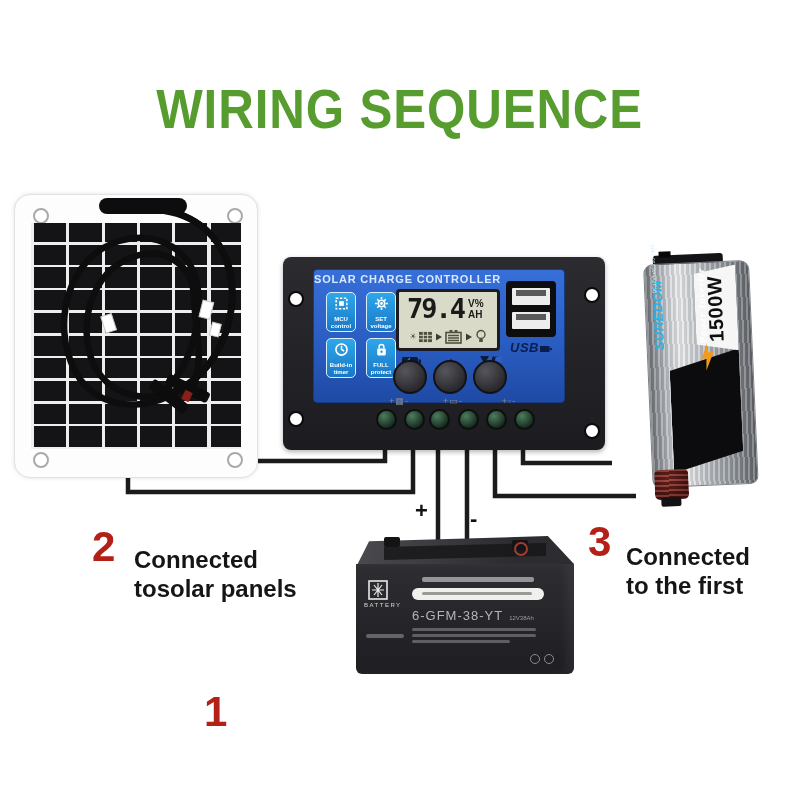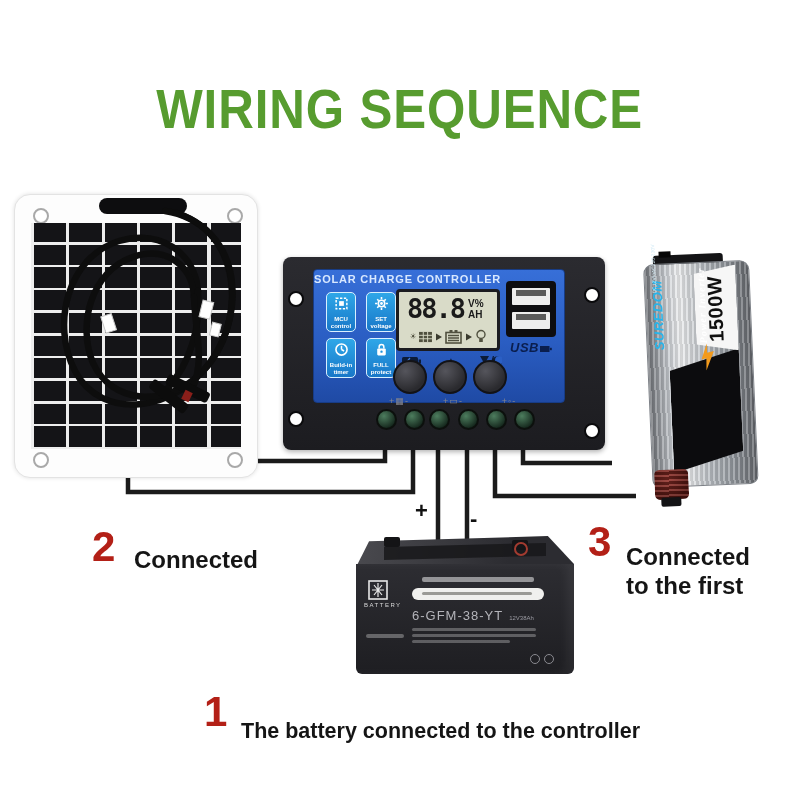--- a/index.html
+++ b/index.html
@@ -203,21 +203,21 @@
         <svg viewBox="0 0 14 14">
             <rect x="3" y="6" width="8" height="6.5" rx="1" fill="#fff"></rect>
             <path d="M4.8 6V4.6a2.2 2.2 0 0 1 4.4 0V6" fill="none" stroke="#fff" stroke-width="1.4"></path>
             <circle cx="7" cy="9" r="1.1" fill="#1f93dd"></circle>
           </svg>
         <div class="tile-label"><span>FULL</span><br><span>protect</span></div>
       </div>
 
       <div id="lcd">
         <div id="lcd-valrow">
-          <span id="lcd-value">88.8</span>
+          <span id="lcd-value">79.4</span>
           <span id="lcd-units">
             <span>V%</span>
             <span>AH</span>
           </span>
         </div>
         <div id="lcd-iconrow">
           <span id="lcd-sun">☀</span>
           <svg width="15" height="12" viewBox="0 0 16 13">
               <rect x="1" y="1" width="14" height="11" fill="#50503f"></rect>
               <path d="M5.6 1v11M10.3 1v11M1 4.7h14M1 8.4h14" stroke="#d9dbc8" stroke-width="1"></path>
@@ -331,26 +331,26 @@
       <div class="bat-bar" style="left:56px;top:76px;width:98px;height:2.5px;opacity:.55;"></div>
       <div class="bat-bar" style="left:10px;top:70px;width:38px;height:4px;opacity:.6;"></div>
       <div class="bat-dot" style="right:34px;bottom:10px;"></div>
       <div class="bat-dot" style="right:20px;bottom:10px;"></div>
     </div>
   </div>
 
   <span class="step-num abs" style="left:92px;top:526px;color:#b32017;">2</span>
   <div class="step-text abs" id="step2-text" style="left:134px;top:511px;">
     <div>Connected</div>
+    <div>tosolar panels</div>
   </div>
 
   <span class="step-num abs" style="left:588px;top:521px;color:#b32017;">3</span>
   <div class="step-text abs" id="step3-text" style="left:626px;top:508px;">
     <div>Connected</div>
     <div>to the first</div>
   </div>
 
   <span class="step-num abs" style="left:204px;top:691px;color:#b32017;">1</span>
   <div class="step-text abs" id="step1-text" style="left:241px;top:684px;">
-    <div>The battery connected to the controller</div>
   </div>
 
 </div>
 
 </body></html>

